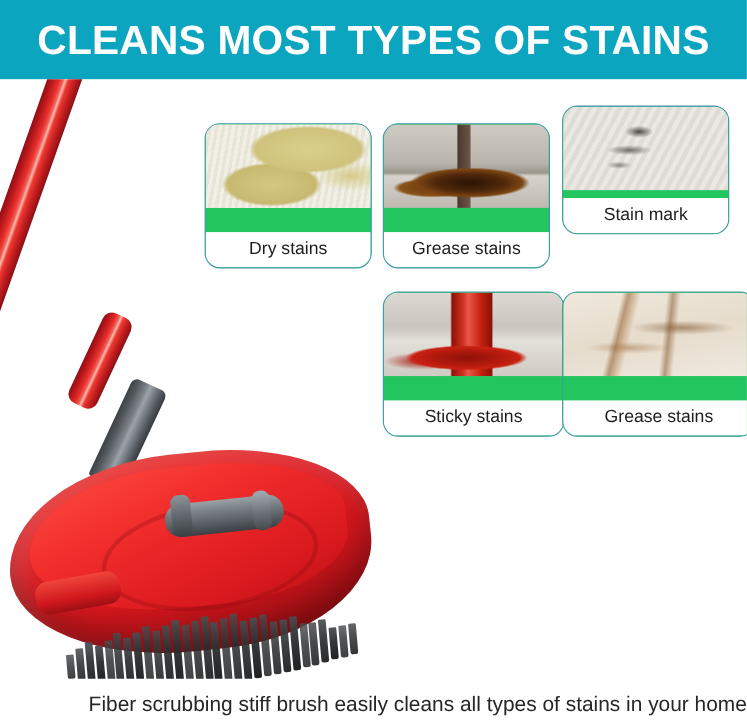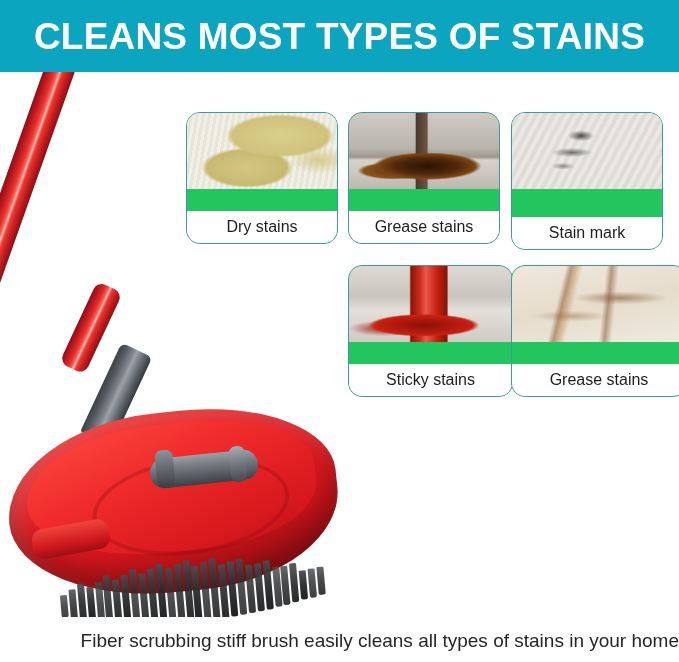--- a/index.html
+++ b/index.html
@@ -373,21 +373,21 @@
       <div class="art-dry"></div>
     </div>
   <div class="stain-label">Dry stains</div>
 </div>
 <div class="stain-card" id="card-1" style="left: 348px; top: 112px; width: 152px; height: 132px;">
   <div class="stain-thumb">
       <div class="art-coffee"></div>
     </div>
   <div class="stain-label">Grease stains</div>
 </div>
-<div class="stain-card" id="card-2" style="left: 511px; top: 112px; width: 152px; height: 138px;">
+<div class="stain-card" id="card-2" style="left: 511px; top: 96px; width: 152px; height: 117px;">
   <div class="stain-thumb">
       <div class="art-mark"></div>
     </div>
   <div class="stain-label">Stain mark</div>
 </div>
 <div class="stain-card" id="card-3" style="left: 348px; top: 265px; width: 165px; height: 132px;">
   <div class="stain-thumb">
       <div class="art-sticky"></div>
     </div>
   <div class="stain-label">Sticky stains</div>

